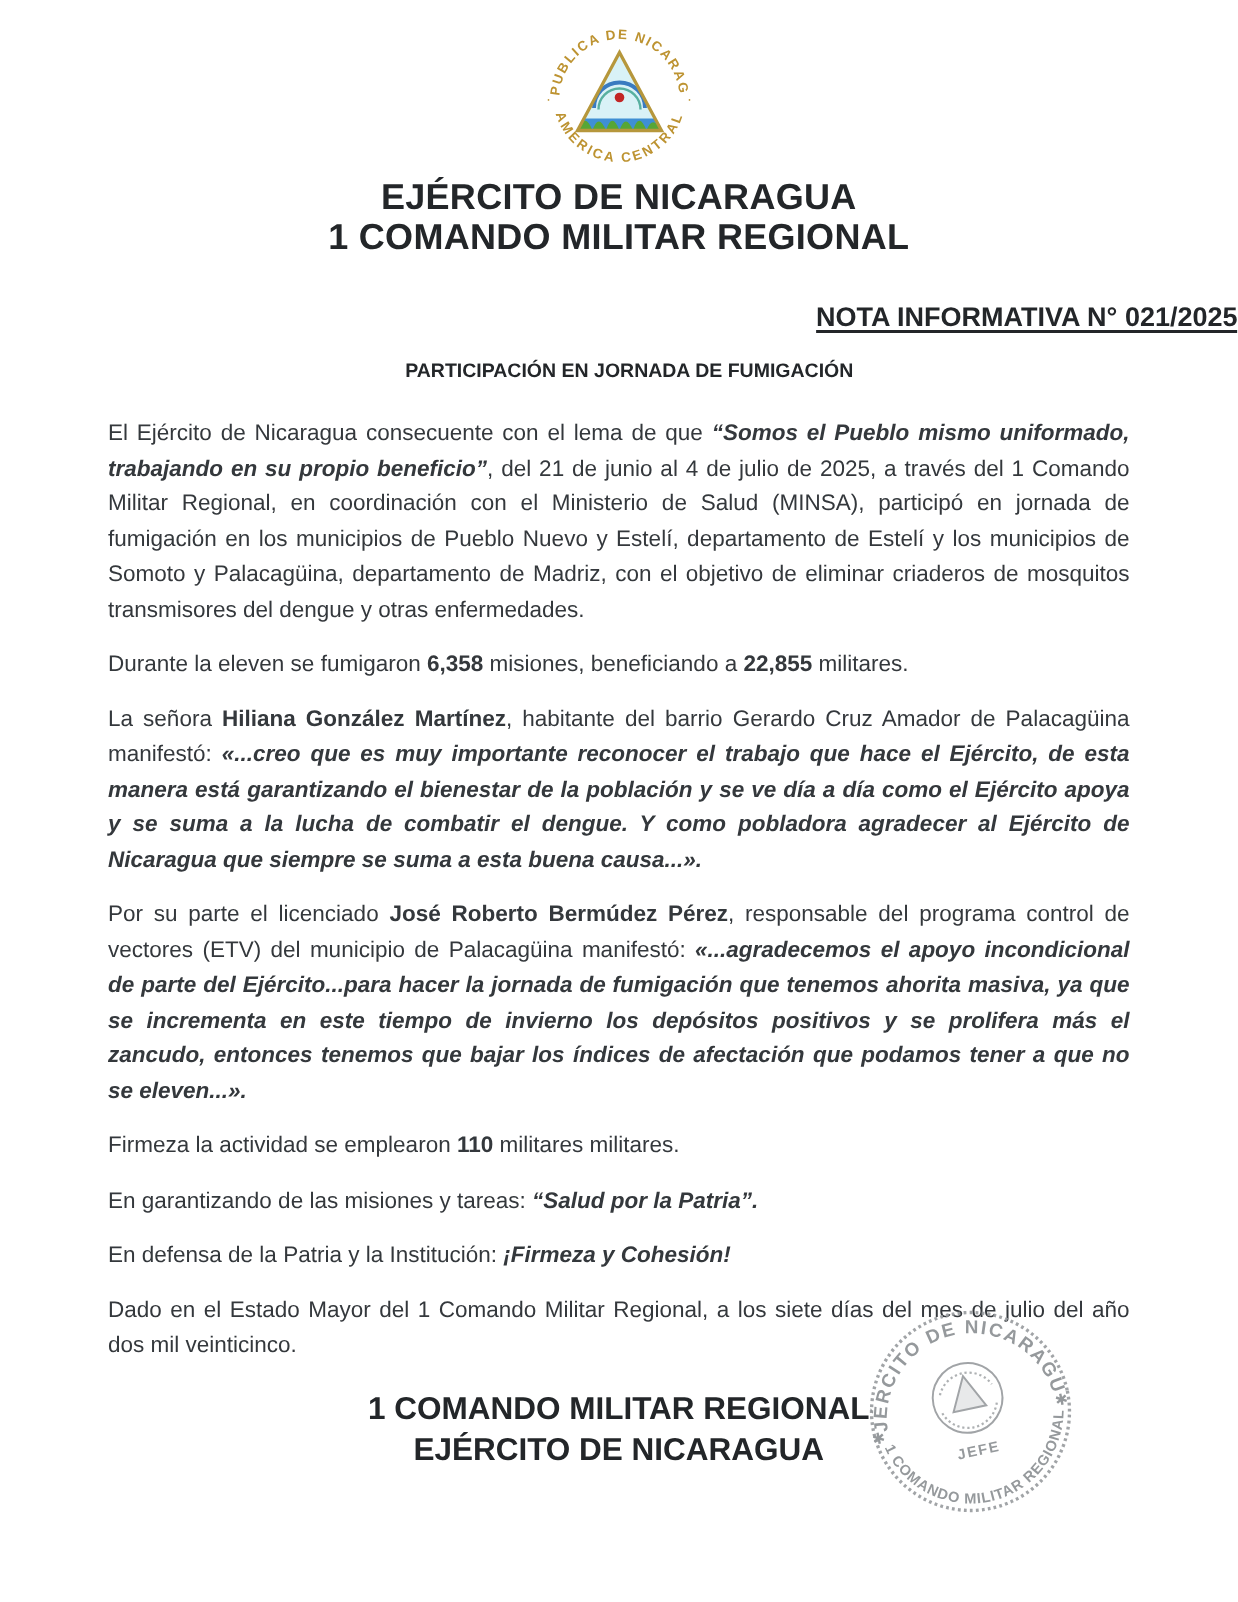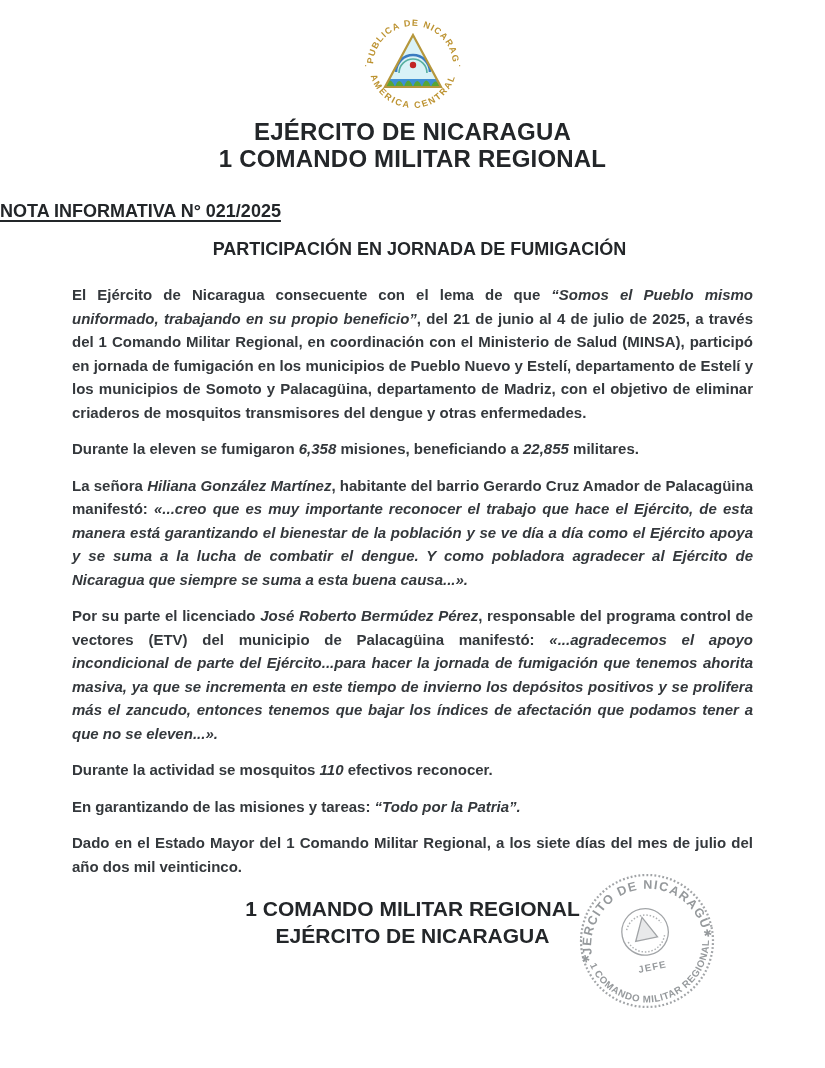--- a/index.html
+++ b/index.html
@@ -20,46 +20,46 @@
     margin-top: 2px;
     text-align: center;
     font-size: 24px;
     line-height: 27px;
     font-weight: bold;
     color: #232629;
     letter-spacing: 0.2px;
   }
   .note-title {
     margin-top: 29px;
-    text-align: left;
+    text-align: right;
     font-size: 18px;
     font-weight: bold;
     color: #232629;
     text-decoration: underline;
     text-underline-offset: 3px;
     text-decoration-thickness: 2px;
   }
   .subject {
     margin-top: 17px;
     text-align: center;
-    font-size: 18px;
+    font-size: 13px;
     font-weight: bold;
     color: #232629;
     margin-left: 14px;
   }
   .doc-body {
     margin: 23px 72px 0 72px;
     font-size: 15px;
     line-height: 23.5px;
     text-align: justify;
   }
   .para { margin: 0; }
   .para + .para { margin-top: 13px; }
-  .seg-normal { font-weight: bold; font-style: normal; }
-  .seg-bold { font-weight: bold; font-style: italic; }
+  .seg-normal { font-weight: normal; font-style: normal; }
+  .seg-bold { font-weight: bold; }
   .seg-bold-italic { font-weight: bold; font-style: italic; }
   .signature {
     margin-top: 17px;
     text-align: center;
     font-size: 21px;
     line-height: 27px;
     font-weight: bold;
     color: #232629;
   }
   .stamp {
@@ -110,22 +110,23 @@
 
   <div class="note-title">NOTA INFORMATIVA N° 021/2025</div>
 
   <div class="subject">PARTICIPACIÓN EN JORNADA DE FUMIGACIÓN</div>
 
   <div class="doc-body">
       <p class="para"><span class="seg-normal">El Ejército de Nicaragua consecuente con el lema de que </span><span class="seg-bold-italic">“Somos el Pueblo mismo uniformado, trabajando en su propio beneficio”</span><span class="seg-normal">, del 21 de junio al 4 de julio de 2025, a través del 1 Comando Militar Regional, en coordinación con el Ministerio de Salud (MINSA), participó en jornada de fumigación en los municipios de Pueblo Nuevo y Estelí, departamento de Estelí y los municipios de Somoto y Palacagüina, departamento de Madriz, con el objetivo de eliminar criaderos de mosquitos transmisores del dengue y otras enfermedades.</span></p>
       <p class="para"><span class="seg-normal">Durante la eleven se fumigaron </span><span class="seg-bold">6,358</span><span class="seg-normal"> misiones, beneficiando a </span><span class="seg-bold">22,855</span><span class="seg-normal"> militares.</span></p>
       <p class="para"><span class="seg-normal">La señora </span><span class="seg-bold">Hiliana González Martínez</span><span class="seg-normal">, habitante del barrio Gerardo Cruz Amador de Palacagüina manifestó: </span><span class="seg-bold-italic">«...creo que es muy importante reconocer el trabajo que hace el Ejército, de esta manera está garantizando el bienestar de la población y se ve día a día como el Ejército apoya y se suma a la lucha de combatir el dengue. Y como pobladora agradecer al Ejército de Nicaragua que siempre se suma a esta buena causa...».</span></p>
       <p class="para"><span class="seg-normal">Por su parte el licenciado </span><span class="seg-bold">José Roberto Bermúdez Pérez</span><span class="seg-normal">, responsable del programa control de vectores (ETV) del municipio de Palacagüina manifestó: </span><span class="seg-bold-italic">«...agradecemos el apoyo incondicional de parte del Ejército...para hacer la jornada de fumigación que tenemos ahorita masiva, ya que se incrementa en este tiempo de invierno los depósitos positivos y se prolifera más el zancudo, entonces tenemos que bajar los índices de afectación que podamos tener a que no se eleven...».</span></p>
-      <p class="para"><span class="seg-normal">Durante la actividad se mosquitos </span><span class="seg-bold">110</span><span class="seg-normal"> efectivos reconocer.</span></p>
-      <p class="para"><span class="seg-normal">En garantizando de las misiones y tareas: </span><span class="seg-bold-italic">“Todo por la Patria”.</span></p>
+      <p class="para"><span class="seg-normal">Firmeza la actividad se emplearon </span><span class="seg-bold">110</span><span class="seg-normal"> militares militares.</span></p>
+      <p class="para"><span class="seg-normal">En garantizando de las misiones y tareas: </span><span class="seg-bold-italic">“Salud por la Patria”.</span></p>
+      <p class="para"><span class="seg-normal">En defensa de la Patria y la Institución: </span><span class="seg-bold-italic">¡Firmeza y Cohesión!</span></p>
       <p class="para"><span class="seg-normal">Dado en el Estado Mayor del 1 Comando Militar Regional, a los siete días del mes de julio del año dos mil veinticinco.</span></p>
     </div>
 
   <div class="signature">
     <div>1 COMANDO MILITAR REGIONAL</div>
     <div>EJÉRCITO DE NICARAGUA</div>
   </div>
 
   <svg class="stamp" width="158" height="158" viewBox="0 0 170 170">
     <defs>

